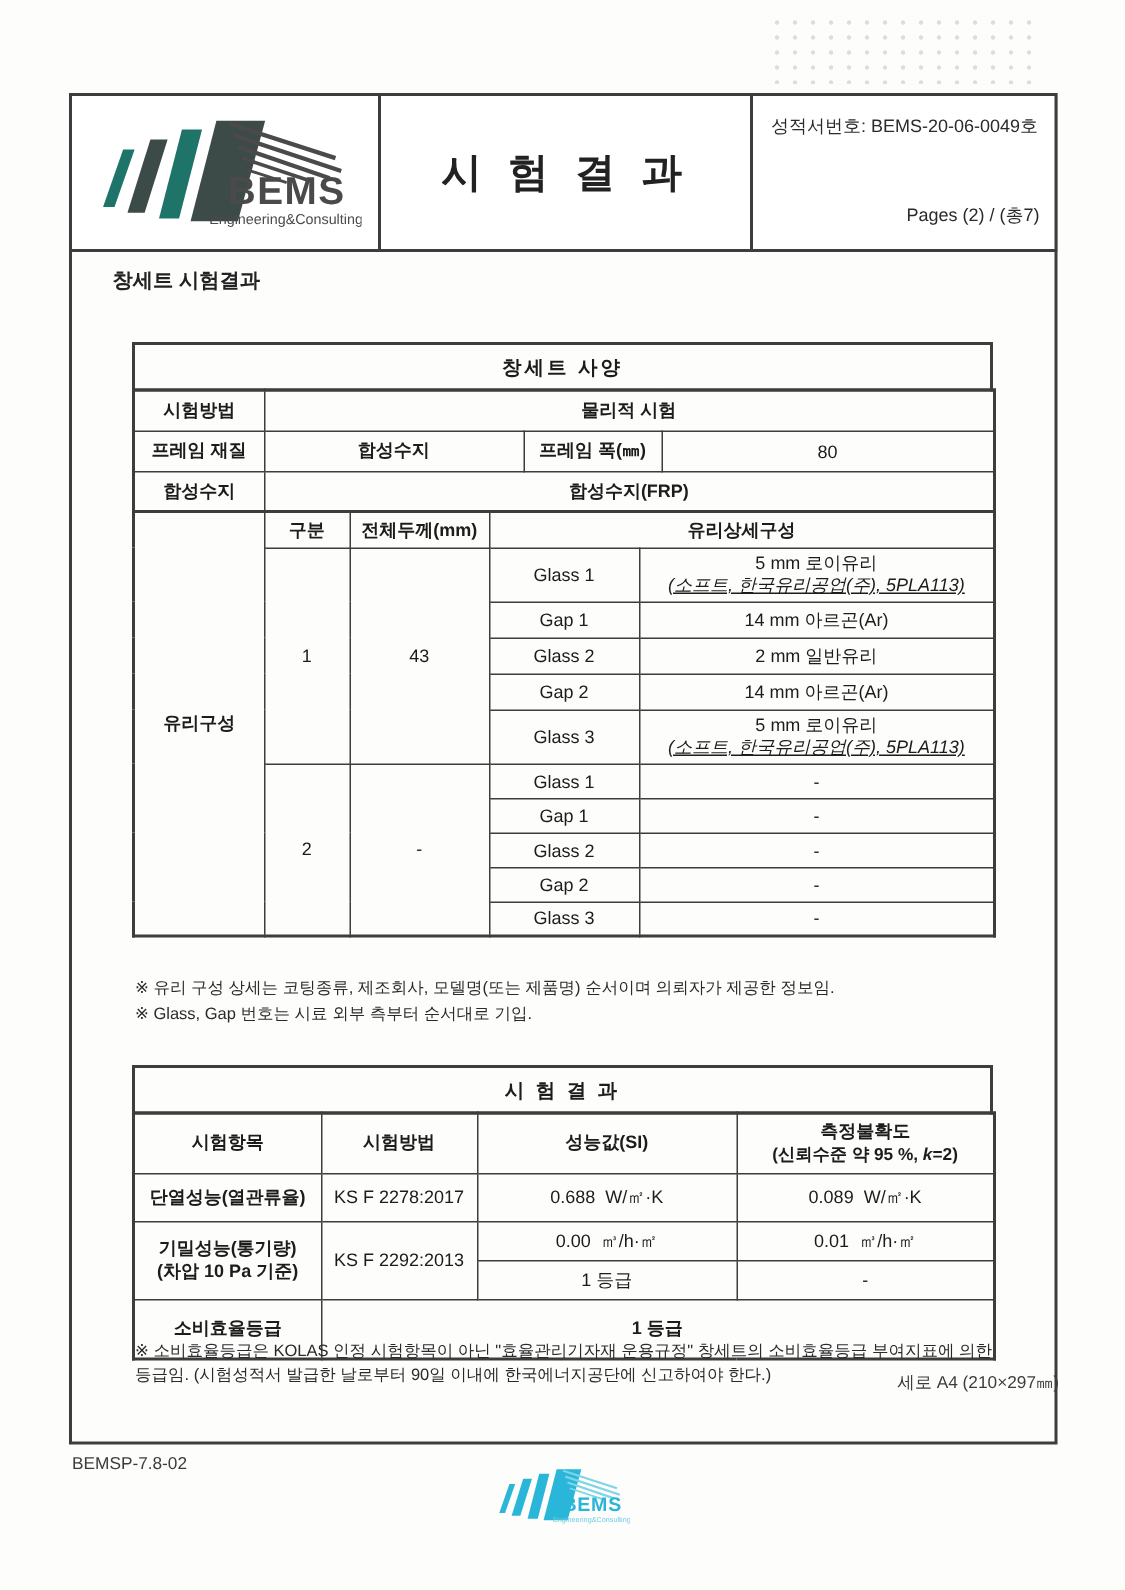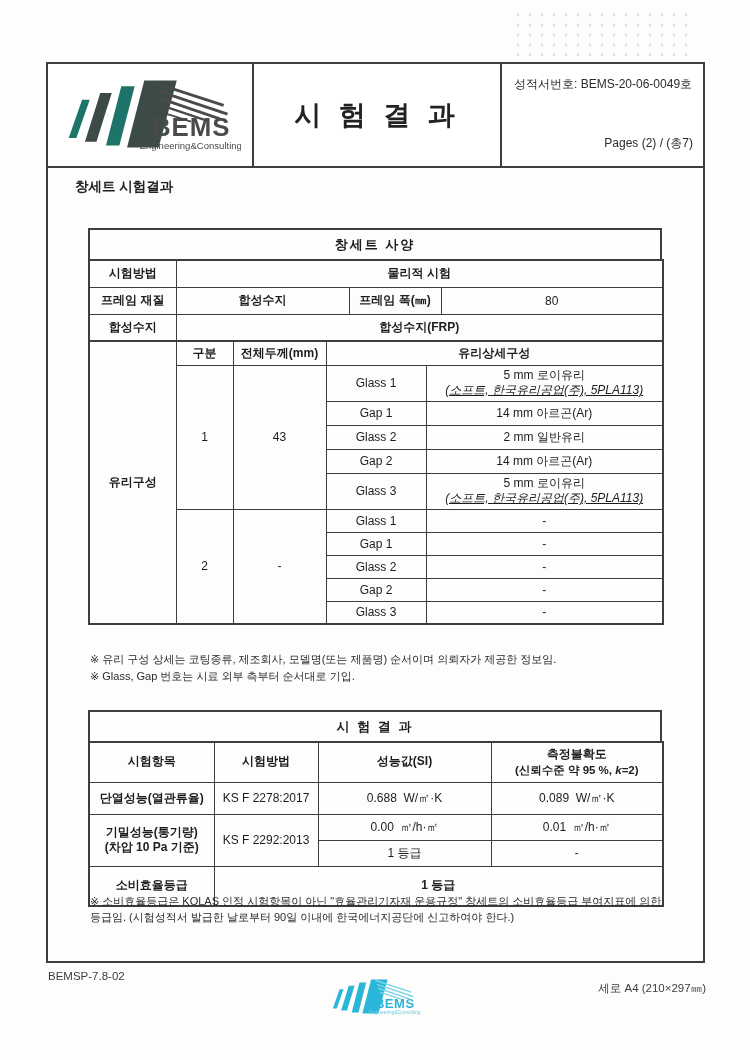--- a/index.html
+++ b/index.html
@@ -69,21 +69,21 @@
   .num-cell{white-space:pre-wrap;}
   .res-header td{height:40px;font-weight:bold;line-height:1.3;}
   .res-header .sub{font-weight:bold;font-size:11.5px;}
   .notes{position:absolute;font-size:11px;color:#2a2a2a;line-height:1.5;}
   .notes1{left:90px;top:651px;width:575px;}
   .notes2{left:90px;top:894px;width:578px;line-height:1.45;}
   .notes p{margin:0;}
 
   
   .footer-left{position:absolute;left:48px;top:970px;font-size:11.5px;color:#3c3c3c;}
-  .footer-right{position:absolute;right:44px;top:981px;font-size:11.5px;color:#3c3c3c;}
+  .footer-right{position:absolute;right:44px;top:914px;font-size:11.5px;color:#3c3c3c;}
   .footer-logo{position:absolute;left:328px;top:974px;}
   i{font-style:italic;}
 </style>
 </head>
 <body>
 
 <div class="dot-matrix"></div>
 
 <div class="page-border"></div>
 

